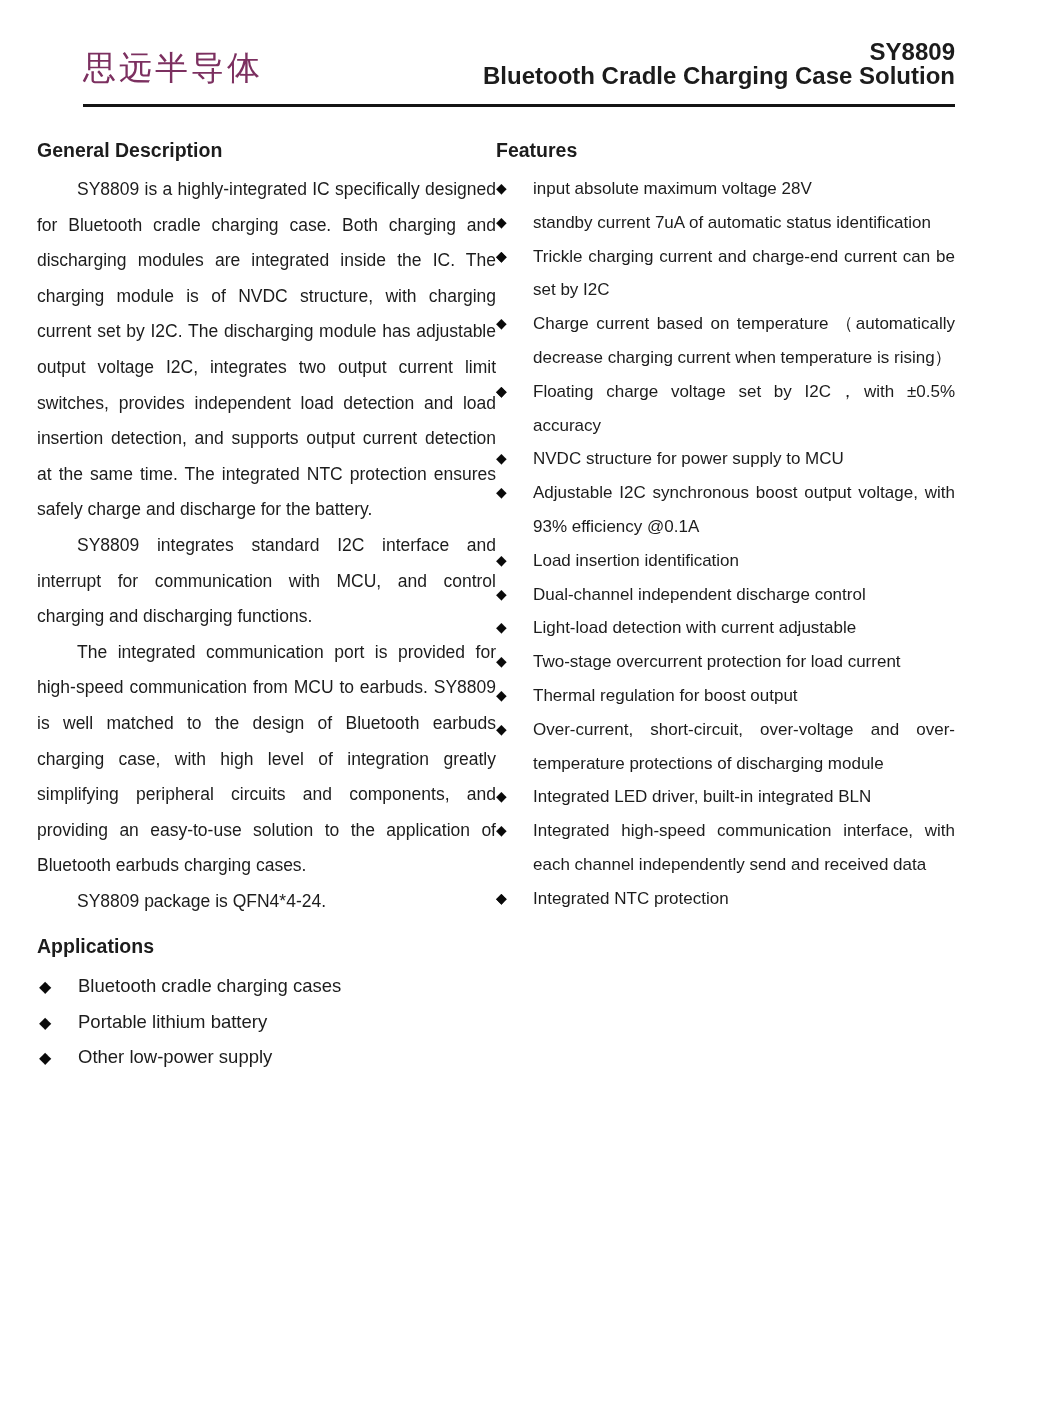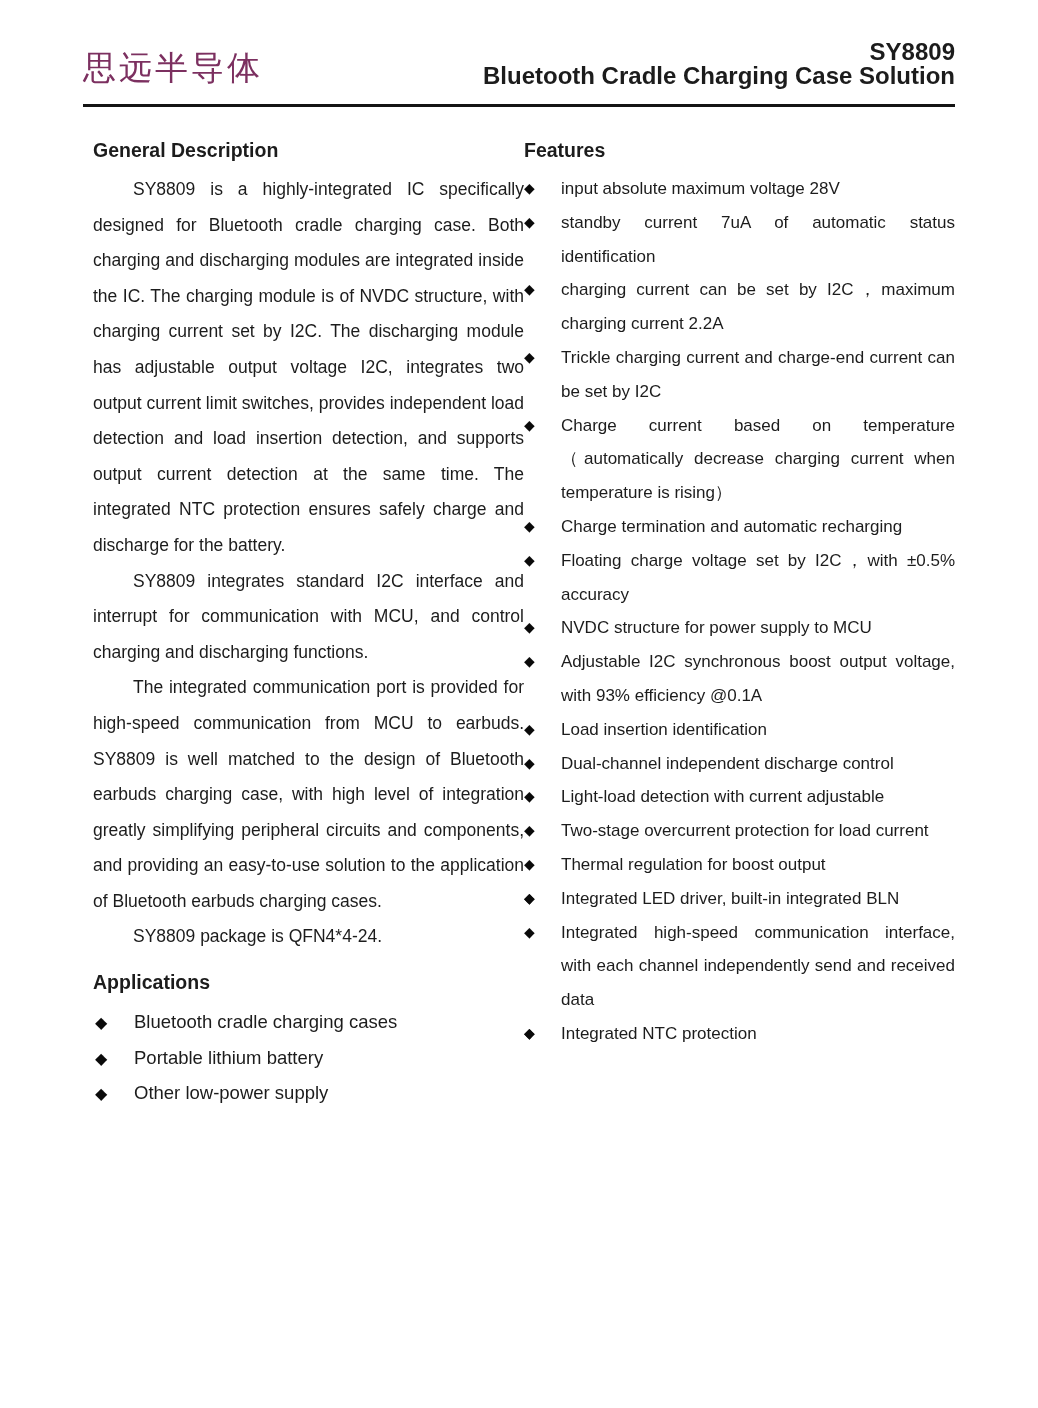--- a/index.html
+++ b/index.html
@@ -45,21 +45,21 @@
     text-align: center;
   }
   .rule {
     margin: 8px 83px 0 83px;
     border-bottom: 3px solid #141414;
   }
   
   .columns {
     display: grid;
     grid-template-columns: 1fr 1fr;
-    padding: 32px 83px 0 93px;
+    padding: 32px 83px 0 37px;
   }
   .section-heading {
     font-size: 19.5px;
     font-weight: bold;
     margin-bottom: 10px;
   }
   
   .para {
     font-size: 17.5px;
     line-height: 35.6px;
@@ -149,33 +149,31 @@
           <li>
           <span class="bullet">◆</span>
           <span>input absolute maximum voltage 28V</span>
         </li>
           <li>
           <span class="bullet">◆</span>
           <span>standby current 7uA of automatic status identification</span>
         </li>
           <li>
           <span class="bullet">◆</span>
-          <span>charging current can be set by I2C，maximum charging current 2.2A</span>
         </li>
           <li>
           <span class="bullet">◆</span>
           <span>Trickle charging current and charge-end current can be set by I2C</span>
         </li>
           <li>
           <span class="bullet">◆</span>
           <span>Charge current based on temperature （automatically decrease charging current when temperature is rising）</span>
         </li>
           <li>
           <span class="bullet">◆</span>
-          <span>Charge termination and automatic recharging</span>
         </li>
           <li>
           <span class="bullet">◆</span>
           <span>Floating charge voltage set by I2C，with ±0.5% accuracy</span>
         </li>
           <li>
           <span class="bullet">◆</span>
           <span>NVDC structure for power supply to MCU</span>
         </li>
           <li>
@@ -197,20 +195,21 @@
           <li>
           <span class="bullet">◆</span>
           <span>Two-stage overcurrent protection for load current</span>
         </li>
           <li>
           <span class="bullet">◆</span>
           <span>Thermal regulation for boost output</span>
         </li>
           <li>
           <span class="bullet">◆</span>
+          <span>Over-current, short-circuit, over-voltage and over-temperature protections of discharging module</span>
         </li>
           <li>
           <span class="bullet">◆</span>
           <span>Integrated LED driver, built-in integrated BLN</span>
         </li>
           <li>
           <span class="bullet">◆</span>
           <span>Integrated high-speed communication interface, with each channel independently send and received data</span>
         </li>
           <li>

